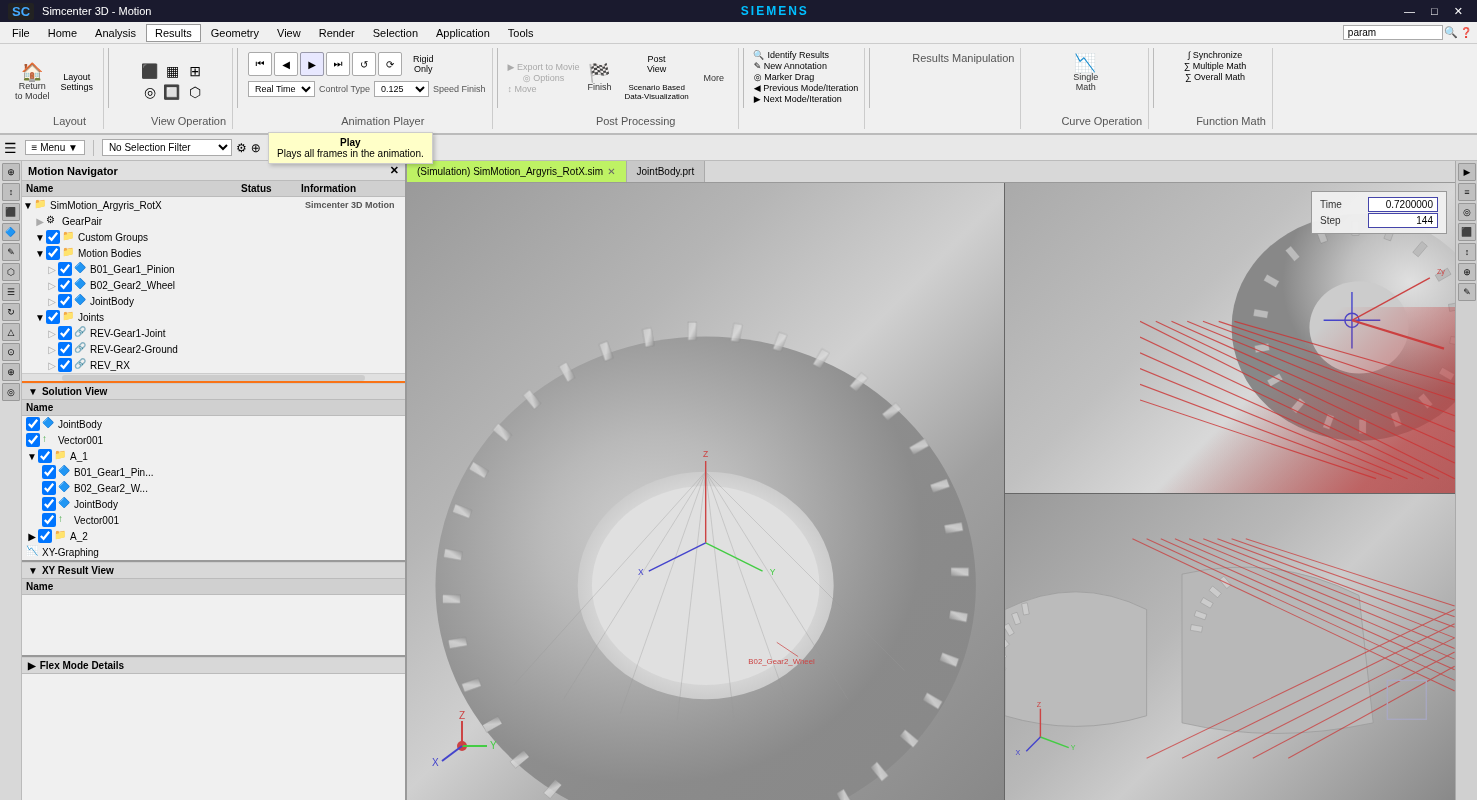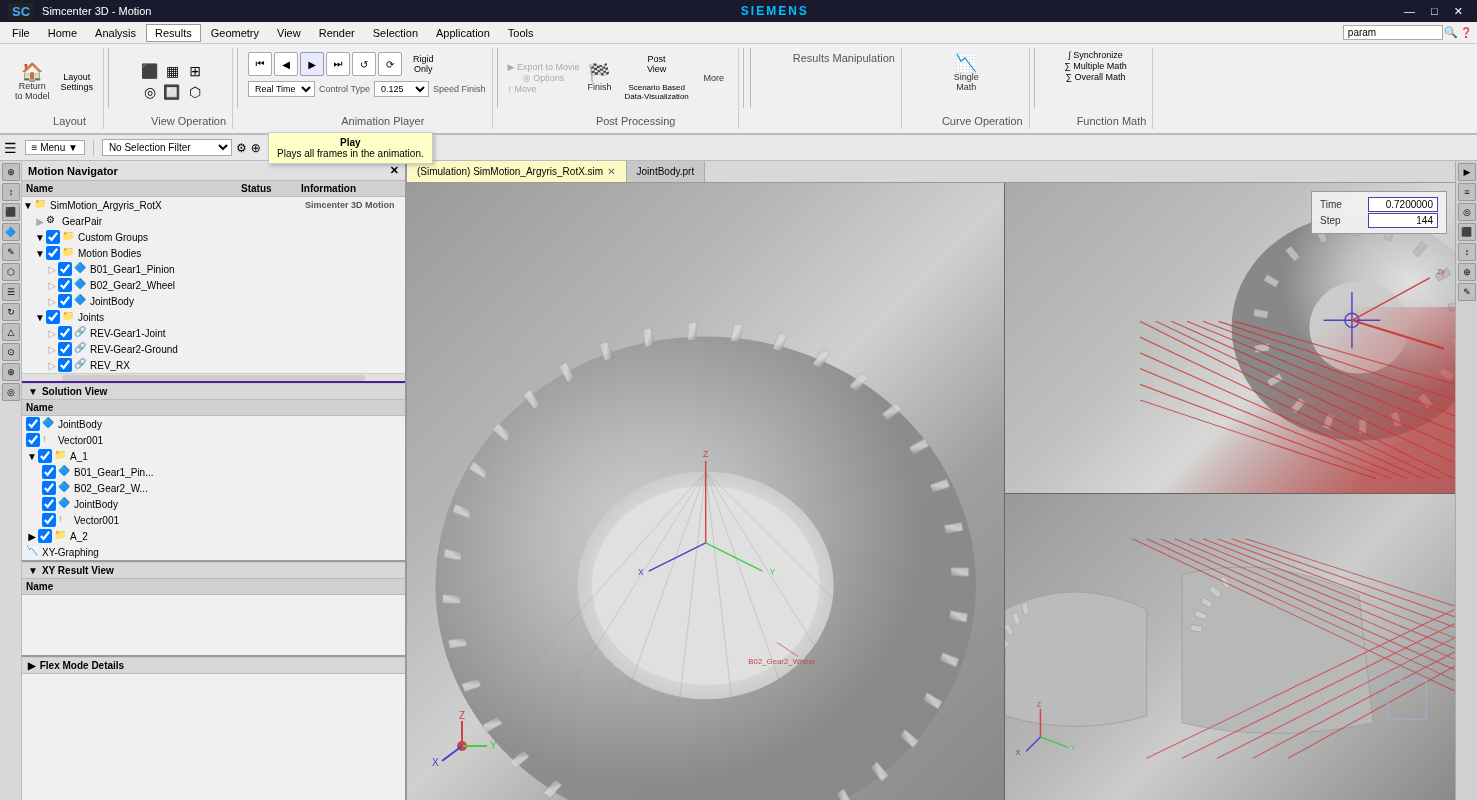--- a/index.html
+++ b/index.html
@@ -206,21 +206,21 @@
       padding: 2px 10px;
       border-right: 1px solid #aaa;
       cursor: pointer;
       font-size: 10px;
       background: #c8c8c8;
       height: 100%;
       display: flex;
       align-items: center;
       gap: 4px;
     }
-    .tab.active { background: #fef9c3; border-bottom: none; }
+    .tab.active { background: #bef264; border-bottom: none; }
     .tab-close { cursor: pointer; font-size: 10px; color: #666; }
     
     
     #canvas-area {
       width: 100%;
       height: calc(100% - 22px);
       position: relative;
       background: #777;
       overflow: hidden;
     }
@@ -483,20 +483,29 @@
       </div>
       <div class="ribbon-btn">
         <div class="btn-label">More</div>
       </div>
     </div>
     <div class="ribbon-group-label">Post Processing</div>
   </div>
 
   <div class="toolbar-separator"></div>
 
+  <div class="ribbon-group">
+    <div class="ribbon-buttons" style="flex-direction:column; align-items:flex-start; gap:1px;">
+      <div style="font-size:9px;cursor:pointer;">🔍 Identify Results</div>
+      <div style="font-size:9px;cursor:pointer;">✎ New Annotation</div>
+      <div style="font-size:9px;cursor:pointer;">◎ Marker Drag</div>
+      <div style="font-size:9px;cursor:pointer;">◀ Previous Mode/Iteration</div>
+      <div style="font-size:9px;cursor:pointer;">▶ Next Mode/Iteration</div>
+    </div>
+  </div>
 
   <div class="toolbar-separator"></div>
 
   <div class="ribbon-group" style="min-width:60px;">
     <div class="ribbon-group-label">Results Manipulation</div>
   </div>
 
   <div class="ribbon-group" style="min-width:60px;">
     <div class="ribbon-buttons" style="flex-direction:column; gap:1px;">
       <div class="ribbon-btn">
@@ -551,21 +560,21 @@
     <div class="sidebar-icon">☰</div>
     <div class="sidebar-icon">↻</div>
     <div class="sidebar-icon">△</div>
     <div class="sidebar-icon">⊙</div>
     <div class="sidebar-icon">⊕</div>
     <div class="sidebar-icon">◎</div>
   </div>
 
   <div id="left-panel">
 
-    <div class="panel-section" style="flex:0 0 auto; max-height:340px; border-bottom:2px solid #4c1d95;justify-content:space-between;">
+    <div class="panel-section" style="flex:0 0 auto; max-height:340px; border-bottom:2px solid #f97316;justify-content:space-between;">
       <div class="panel-header">
         <span>Motion Navigator</span>
         <span style="cursor:pointer;">✕</span>
       </div>
       <div class="tree-header">
         <div class="tree-hcol-name">Name</div>
         <div class="tree-hcol-status">Status</div>
         <div class="tree-hcol-info">Information</div>
       </div>
       <div class="tree-container">

